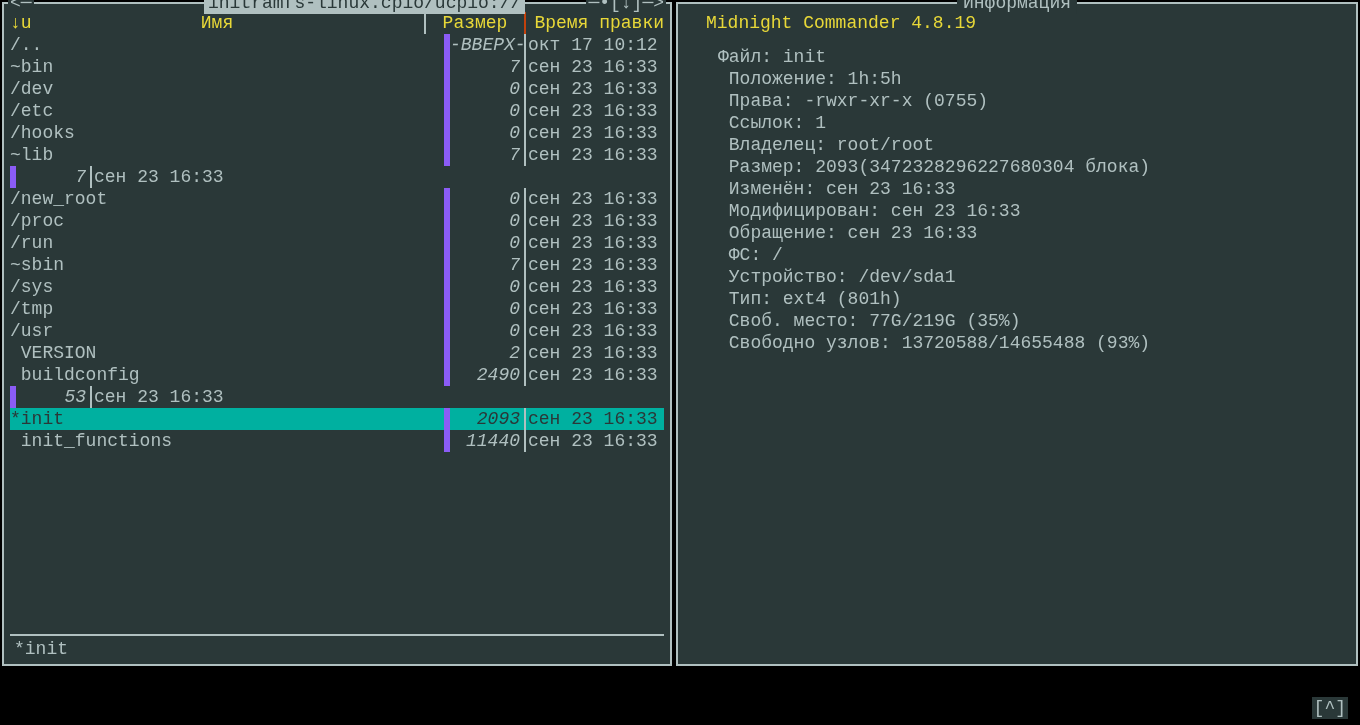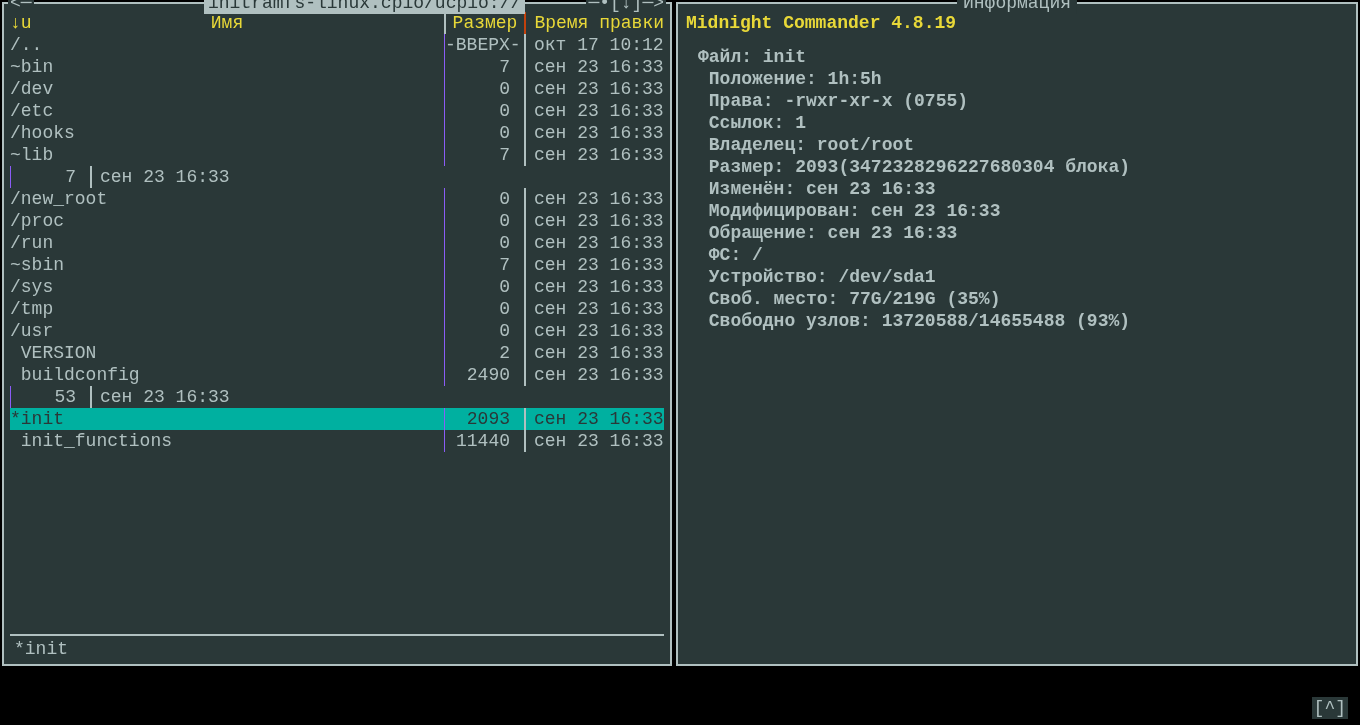--- a/index.html
+++ b/index.html
@@ -58,46 +58,46 @@
     height: 100%;
     display: flex; flex-direction: column;
   }
   .header-row {
     display: flex;
     color: #e8d838;
     font-weight: normal;
   }
   .col-name { flex: 1; text-align: center; position: relative; }
   .col-sort { position: absolute; left: 0; color: #e8d838; }
-  .col-size { width: 80px; text-align: center; border-left: 2px solid #b0c0c0; }
+  .col-size { width: 100px; text-align: center; border-left: 2px solid #b0c0c0; }
   .col-time { width: 140px; text-align: right; border-left: 2px solid #c2410c; }
   .file-list { flex: 1; overflow: hidden; }
   .file-row {
     display: flex;
     color: #b0c0c0;
     cursor: pointer;
   }
   .file-row .c-name { flex: 1; white-space: pre; overflow: hidden; }
-  .file-row .c-size { width: 80px; text-align: right; border-left: 1px solid #8b5cf6; padding-right: 14px; white-space: pre;}
-  .file-row .c-time { width: 140px; text-align: left; border-left: 2px solid #b0c0c0; padding-left: 8px; white-space: pre;}
+  .file-row .c-size { width: 80px; text-align: right; border-left: 6px solid #8b5cf6; padding-right: 4px; white-space: pre; font-style: italic;}
+  .file-row .c-time { width: 140px; text-align: left; border-left: 2px solid #b0c0c0; padding-left: 2px; white-space: pre;}
   .file-row.selected {
     background: #00b0a0;
     color: #2a3838;
   }
   .mini-status {
     border-top: 2px solid #b0c0c0;
     padding: 2px 4px;
     height: 28px;
     white-space: pre;
   }
   .info-title {
     position: absolute; top: -12px; left: 50%; transform: translateX(-50%);
     background: #2a3838; padding: 0 6px; color: #b0c0c0;
   }
-  .info-body { padding: 8px 8px; font-weight: bold; }
+  .info-body { padding: 8px 28px; }
   .info-heading { color: #e8d838; margin-bottom: 12px; }
   .info-line { white-space: pre; margin-left: 12px; }
   .bottom-bar {
     height: 55px;
     background: #000;
   }
   .caret-ind {
     position: absolute;
     right: 12px;
     bottom: 6px;
@@ -236,20 +236,21 @@
             <div class="info-line"> Положение: 1h:5h</div>
             <div class="info-line"> Права: -rwxr-xr-x (0755)</div>
             <div class="info-line"> Ссылок: 1</div>
             <div class="info-line"> Владелец: root/root</div>
             <div class="info-line"> Размер: 2093(3472328296227680304 блока)</div>
             <div class="info-line"> Изменён: сен 23 16:33</div>
             <div class="info-line"> Модифицирован: сен 23 16:33</div>
             <div class="info-line"> Обращение: сен 23 16:33</div>
             <div class="info-line"> ФС: /</div>
             <div class="info-line"> Устройство: /dev/sda1</div>
+            <div class="info-line"> Тип: ext4 (801h)</div>
             <div class="info-line"> Своб. место: 77G/219G (35%)</div>
             <div class="info-line"> Свободно узлов: 13720588/14655488 (93%)</div>
           </div>
       </div>
     </div>
 
   </div>
 
   <div class="bottom-bar"></div>
   <div class="caret-ind">[^]</div>

